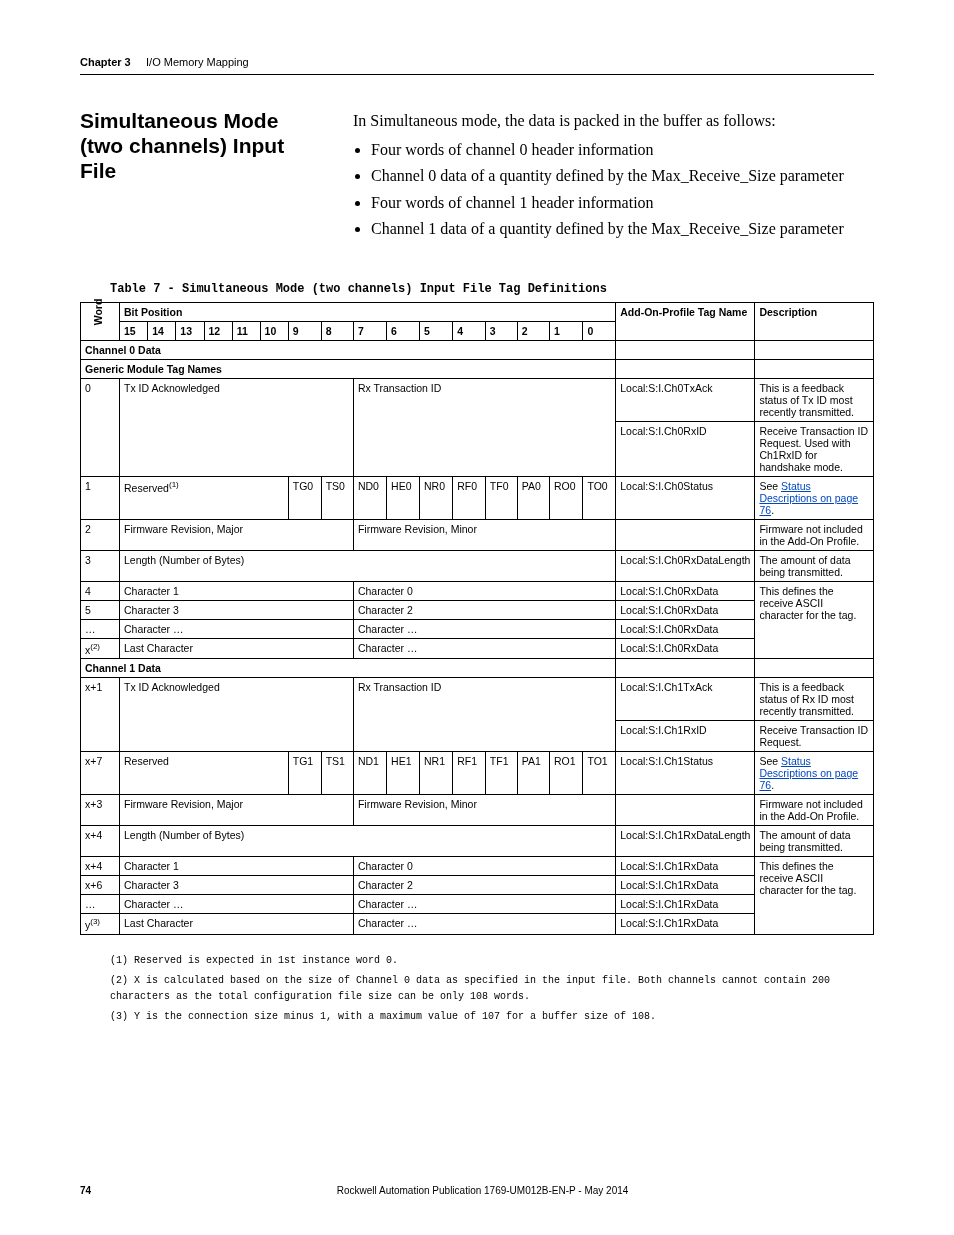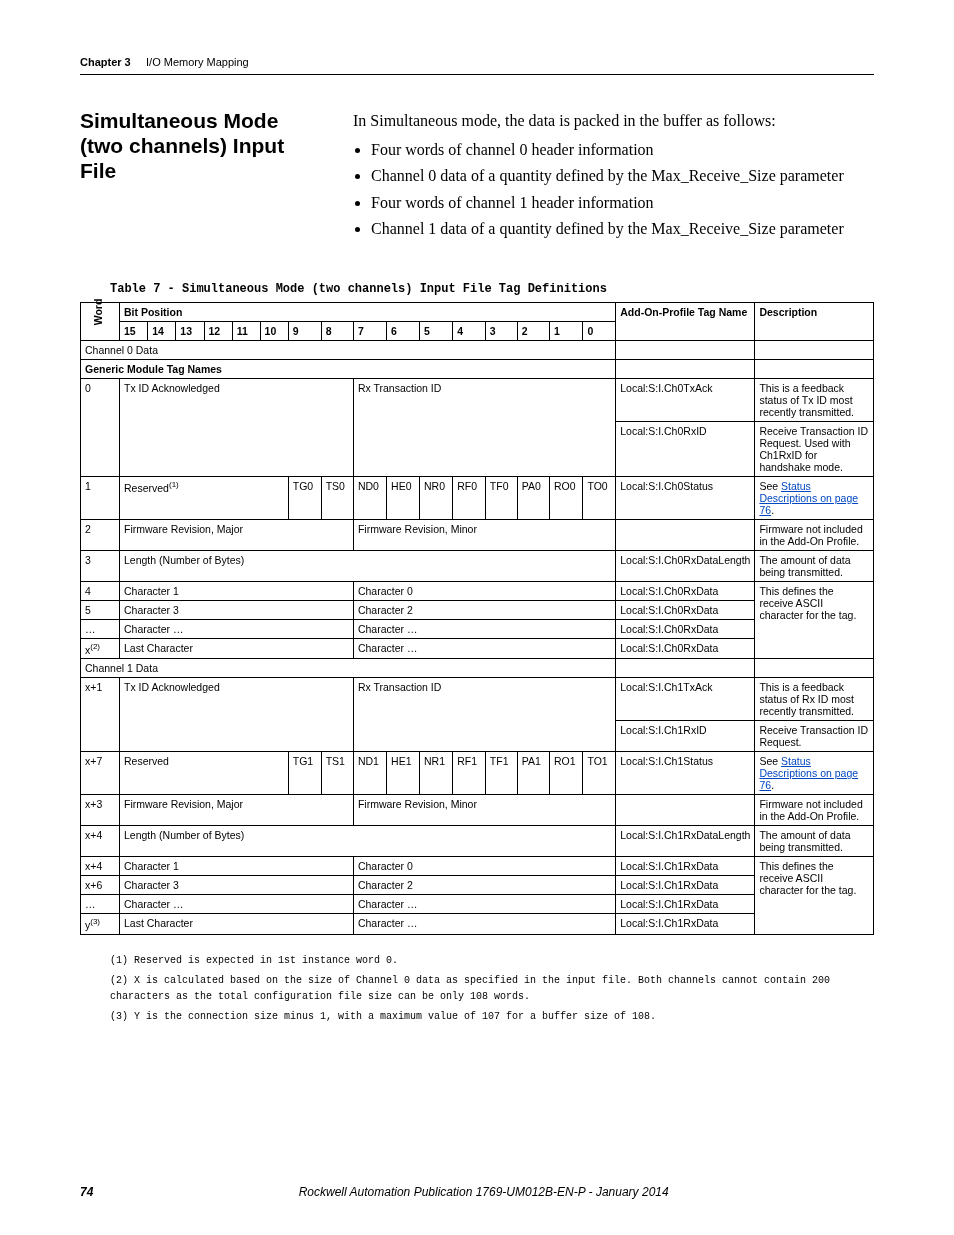--- a/index.html
+++ b/index.html
@@ -51,26 +51,26 @@
     width: 34px;
     text-align: center;
   }
   .word-header {
     transform: rotate(-90deg);
     display: inline-block;
     font-weight: bold;
   }
   .bit-cell { text-align: center; width: 28px; }
   .center { text-align: center; }
-  .section-row td { text-align: center; font-weight: normal; }
+  .section-row td { text-align: center; font-weight: bold; }
   .link { color: #0047c2; text-decoration: underline; }
   sup { font-size: 8px; }
   .footnotes { font-size: 10px; margin: 18px 0 0 30px; line-height: 1.6; font-family: Liberation Mono, monospace; }
   .footnotes div { margin-bottom: 4px; }
-  .footer { text-align: left; font-size: 12px; margin-top: 160px; display:flex; justify-content: space-between; font-style: italic;}
+  .footer { text-align: left; font-size: 10px; margin-top: 160px; display:flex; justify-content: space-between;}
   .footer .pn { font-weight: bold; }
   .desc-col { width: 170px; }
   .tag-col { width: 126px; }
 </style>
 </head>
 <body>
 
 <div class="page">
 
   <div class="running-head">
@@ -281,16 +281,16 @@
     </table>
 
   <div class="footnotes">
     <div>(1)   Reserved is expected in 1st instance word 0.</div>
     <div>(2)   X is calculated based on the size of Channel 0 data as specified in the input file. Both channels cannot contain 200 characters as the total configuration file size can be only 108 words.</div>
     <div>(3)   Y is the connection size minus 1, with a maximum value of 107 for a buffer size of 108.</div>
   </div>
 
   <div class="footer">
     <span class="pn">74</span>
-    <span>Rockwell Automation Publication 1769-UM012B-EN-P - January 2014</span>
+    <span>Rockwell Automation Publication 1769-UM012B-EN-P - May 2014</span>
     <span></span>
   </div>
 </div>
 
 </body></html>

